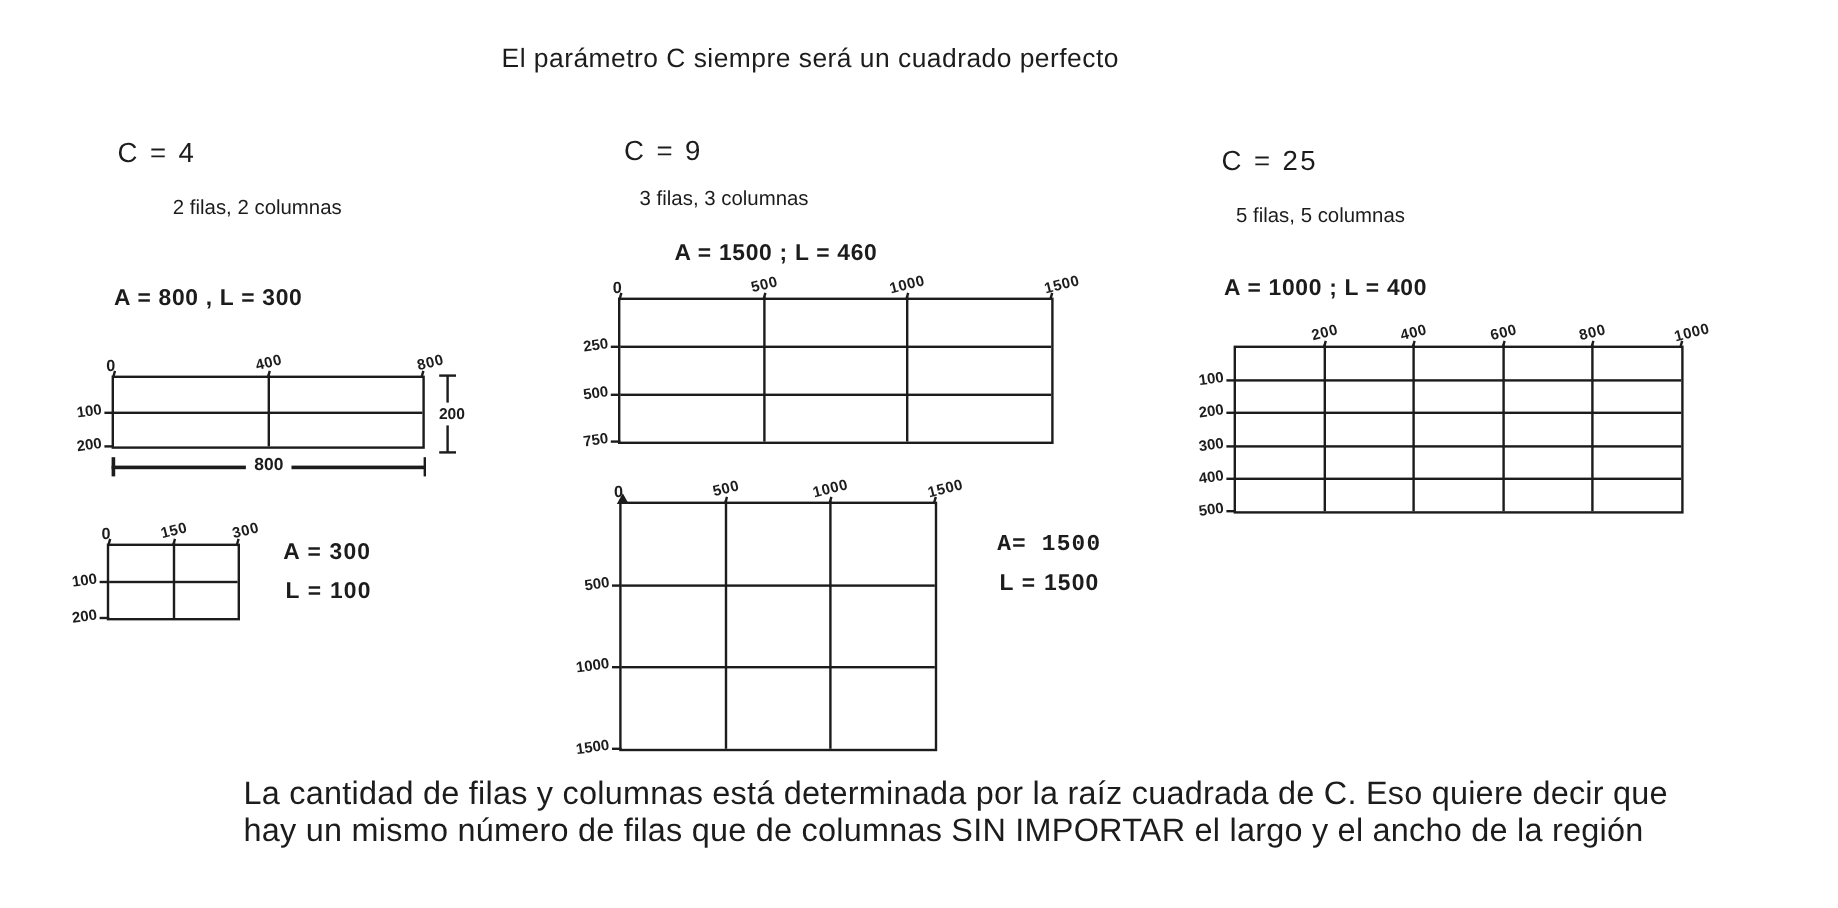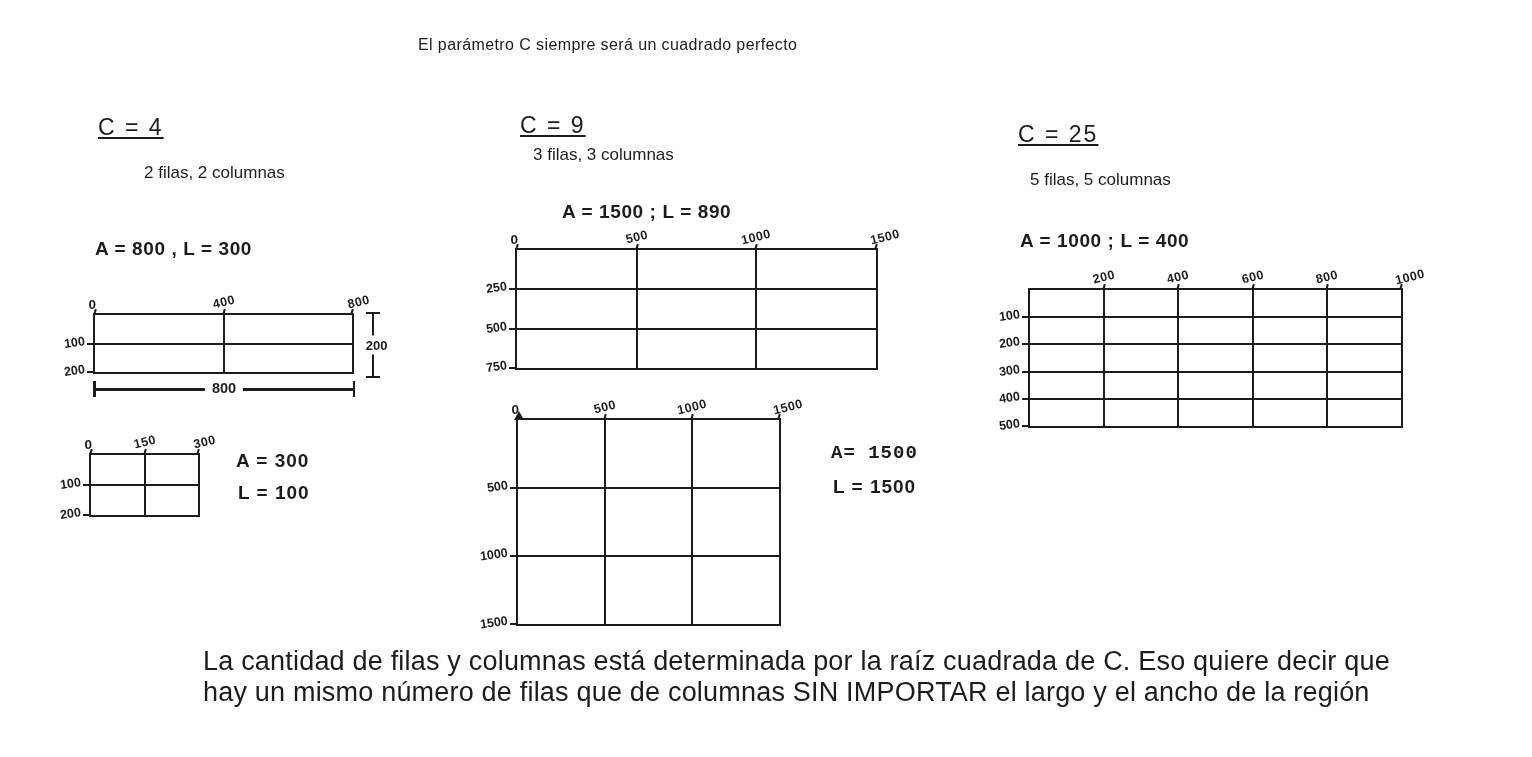--- a/index.html
+++ b/index.html
@@ -4,22 +4,22 @@
 <style>
   :root { --ink: #1c1c1c; }
   html, body { margin: 0; padding: 0; }
   body {
     width: 1532px; height: 757px; position: relative;
     background: #ffffff; color: var(--ink);
     font-family: "Liberation Sans", sans-serif;
     overflow: hidden;
   }
   .abs { position: absolute; white-space: nowrap; }
-  .title { font-size: 16px; letter-spacing: .4px; }
-  .c-head { font-size: 23px; letter-spacing: 2px; text-decoration: underline; }
+  .title { font-size: 22px; letter-spacing: .4px; }
+  .c-head { font-size: 23px; letter-spacing: 2px; }
   .sub { font-size: 17px; }
   .params { font-size: 19px; font-weight: 700; letter-spacing: .6px; }
   .note { font-size: 19px; font-weight: 700; letter-spacing: 1px; }
   .footer-line { font-size: 27px; letter-spacing: .2px; }
 
   
   .grid { position: absolute; border: 2px solid var(--ink); box-sizing: border-box; background: #fff; }
   .vline { position: absolute; top: -3px; bottom: 0; width: 2px; background: var(--ink); transform: translateX(-50%); }
   .hline { position: absolute; left: 0; right: 0; height: 2px; background: var(--ink); transform: translateY(-50%); }
   .toplab { position: absolute; bottom: 100%; margin-bottom: 6px; font-size: 12.5px; font-weight: 700;
@@ -99,22 +99,22 @@
     <div class="toptick" style="left: 100%;"></div>
     <div class="leftlab" style="top: 50%;">100</div>
     <div class="lefttick" style="top: 50%;"></div>
     <div class="leftlab" style="top: 100%;">200</div>
     <div class="lefttick" style="top: 100%;"></div>
   </div>
 <div class="abs note" style="left:236px; top:450px;">A = 300</div>
 <div class="abs note" style="left:238px; top:482px;">L = 100</div>
 
 <div class="abs c-head" style="left:520px; top:112px;">C = 9</div>
-<div class="abs sub" style="left:533px; top:145px;text-align:right;">3 filas, 3 columnas</div>
-<div class="abs params" style="left:562px; top:201px;">A = 1500 ;  L = 890</div>
+<div class="abs sub" style="left:533px; top:156px;text-align:right;">3 filas, 3 columnas</div>
+<div class="abs params" style="left:562px; top:201px;">A = 1500 ;  L = 460</div>
 
 <div class="grid" style="left:515px; top:248px; width:363px; height:122px;">
     <div class="vline" style="left: 33.3333%;"></div>
     <div class="vline" style="left: 66.6667%;"></div>
     <div class="hline" style="top: 33.3333%;"></div>
     <div class="hline" style="top: 66.6667%;"></div>
     <div class="toplab upright" style="left: 0%;">0</div>
     <div class="toptick" style="left: 0%;"></div>
     <div class="toplab" style="left: 33.3333%;">500</div>
     <div class="toptick" style="left: 33.3333%;"></div>

